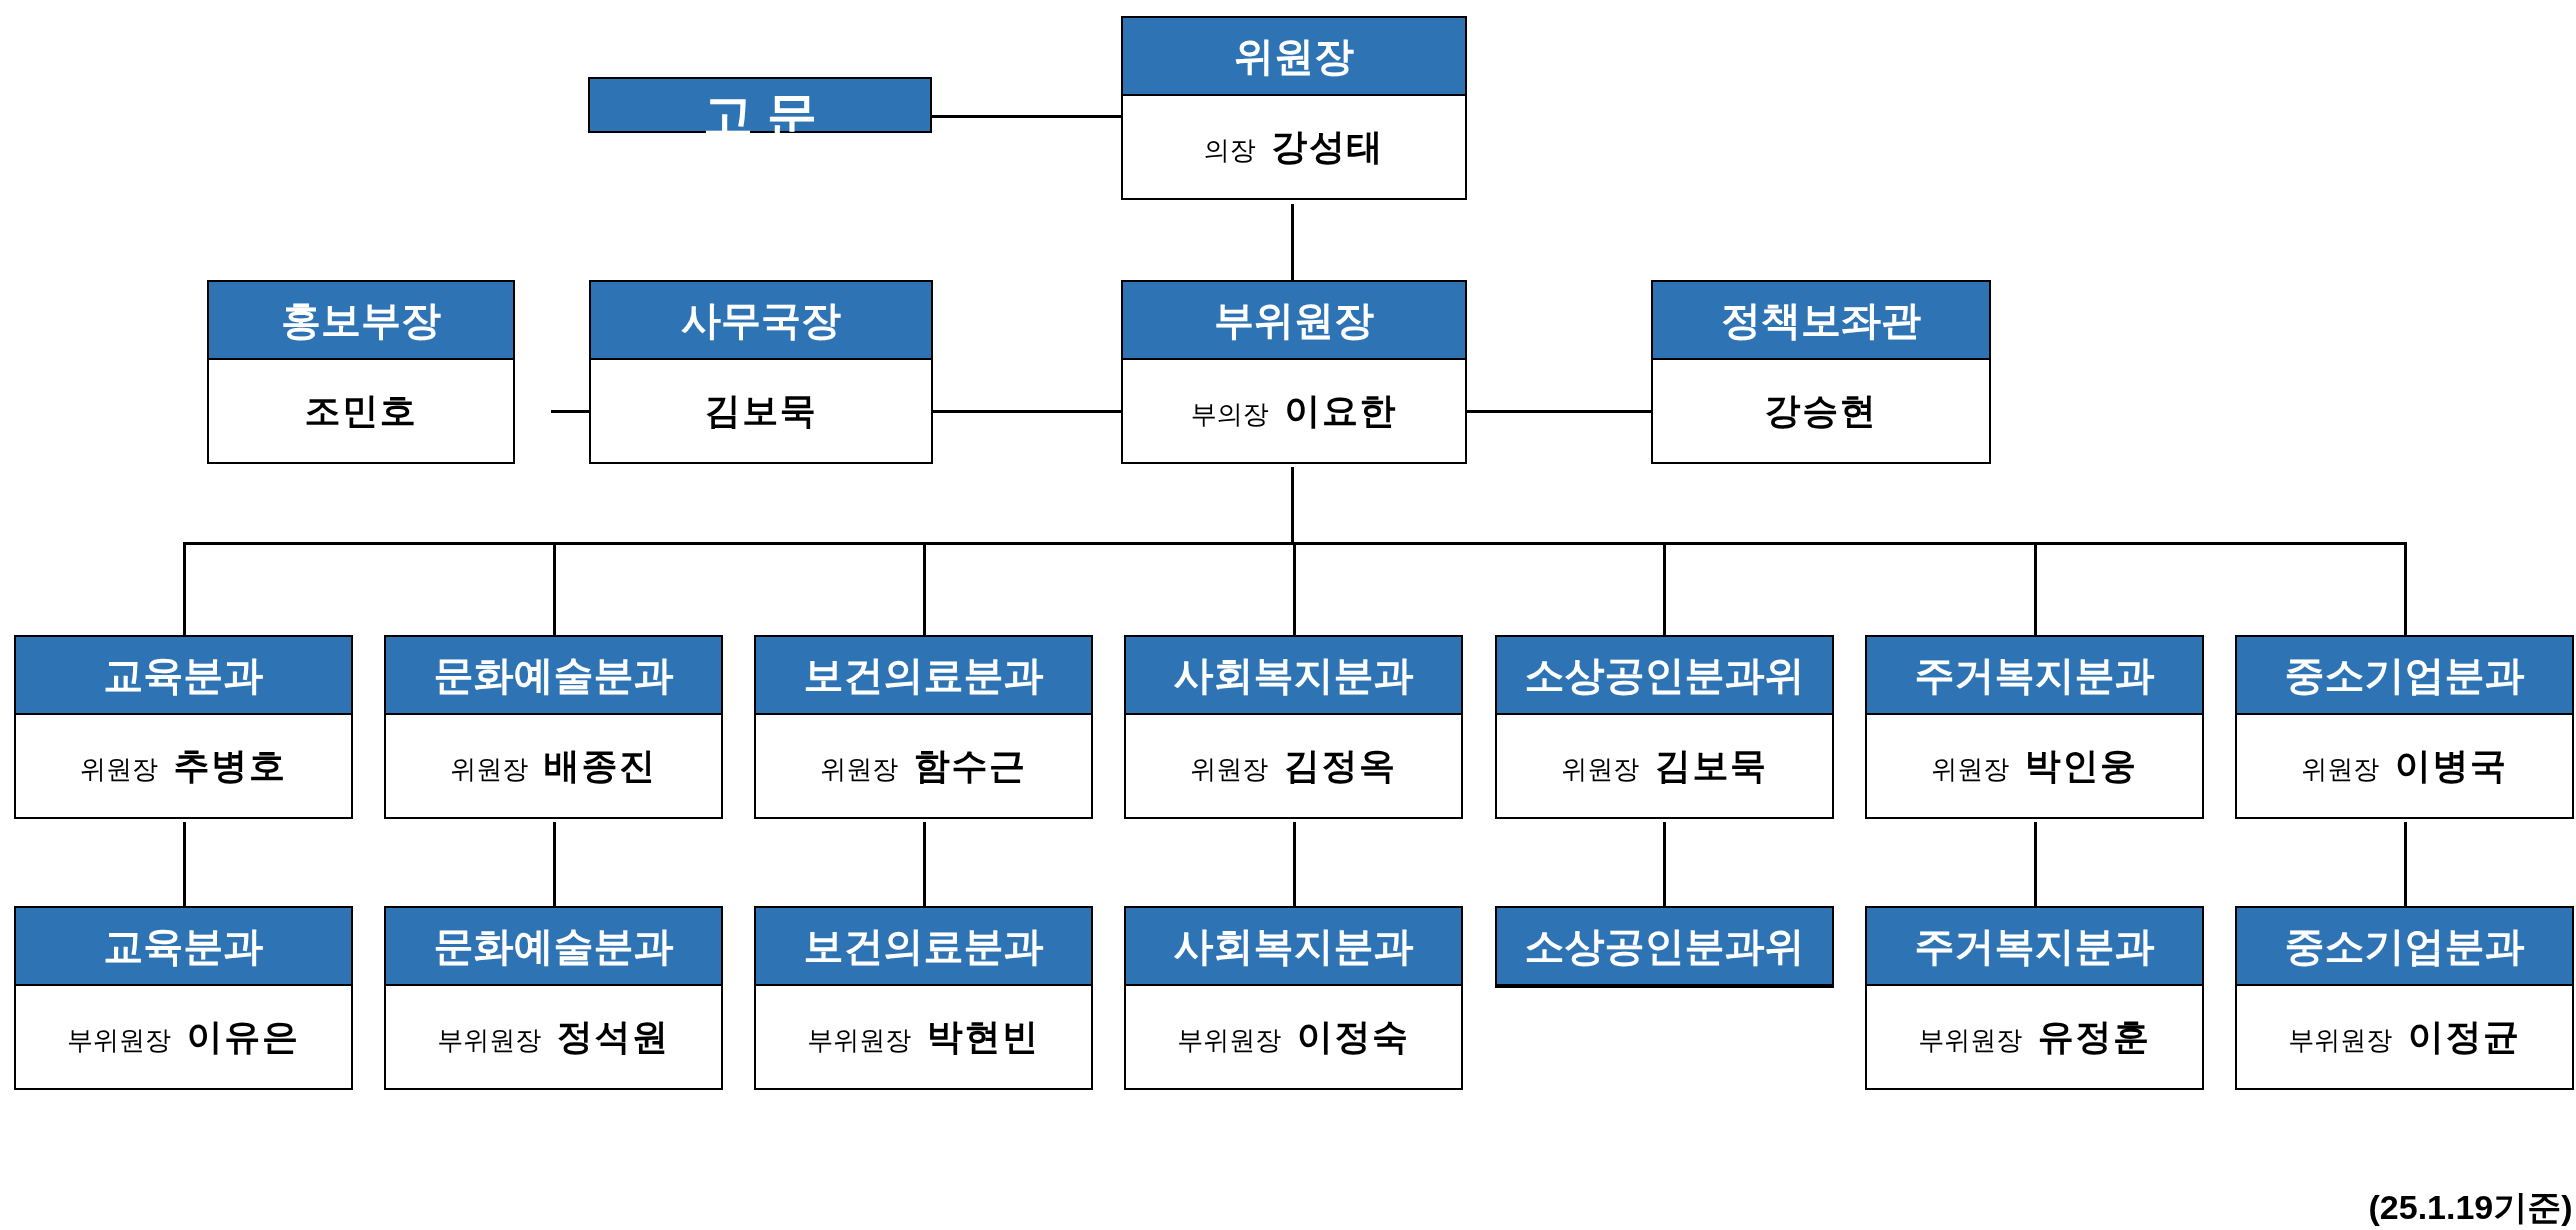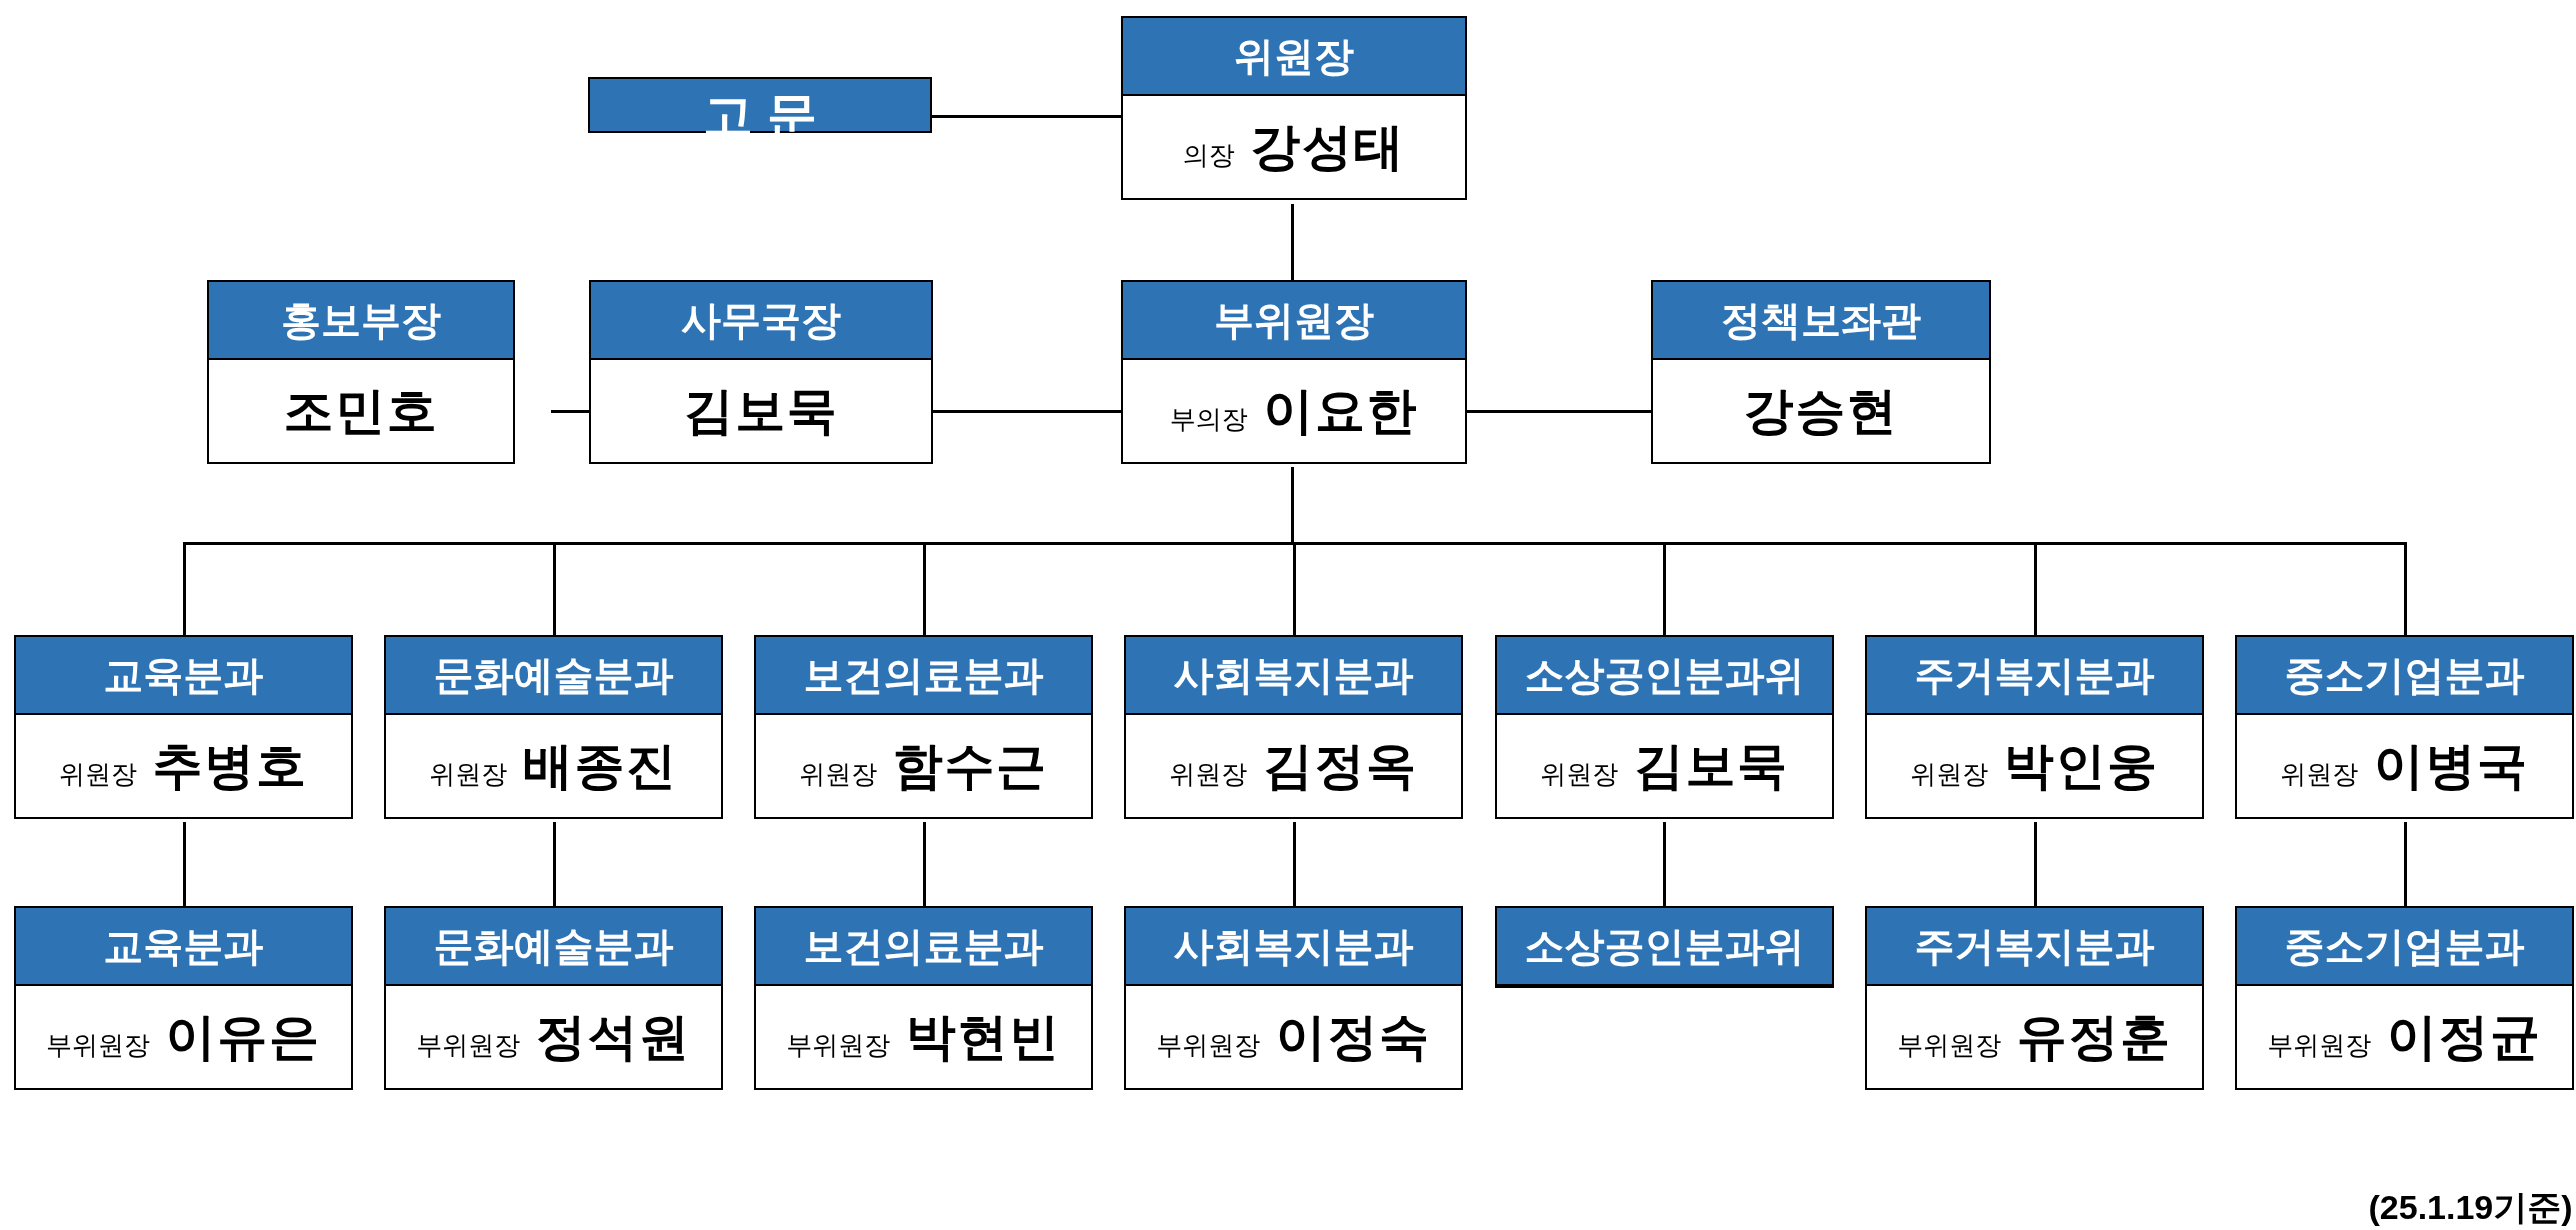--- a/index.html
+++ b/index.html
@@ -16,21 +16,21 @@
   .hd{
     height:76px;line-height:76px;background:var(--header-bg,#2E74B5);color:#fff;
     border-bottom:2.6px solid #000;text-align:center;font-size:40px;font-weight:700;
     white-space:nowrap;overflow:hidden;
   }
   .bd{
     height:102px;line-height:102px;text-align:center;background:#fff;white-space:nowrap;
   }
   .role{font-size:26px;font-weight:400;margin-right:15.5px;margin-top:32px;}
   .role:empty{margin-right:0;}
-  .name{font-size:50px;font-weight:700;letter-spacing:1.7px;}
+  .name{font-size:36px;font-weight:700;letter-spacing:1.7px;}
   .box.solid{
     background:var(--header-bg,#2E74B5);color:#fff;height:56px;line-height:75px;
     text-align:center;font-size:50px;font-weight:700;
   }
   .footnote{
     position:absolute;top:1185px;right:3.4px;font-size:34px;font-weight:700;z-index:1;
   }
 </style>
 </head>
 <body>

